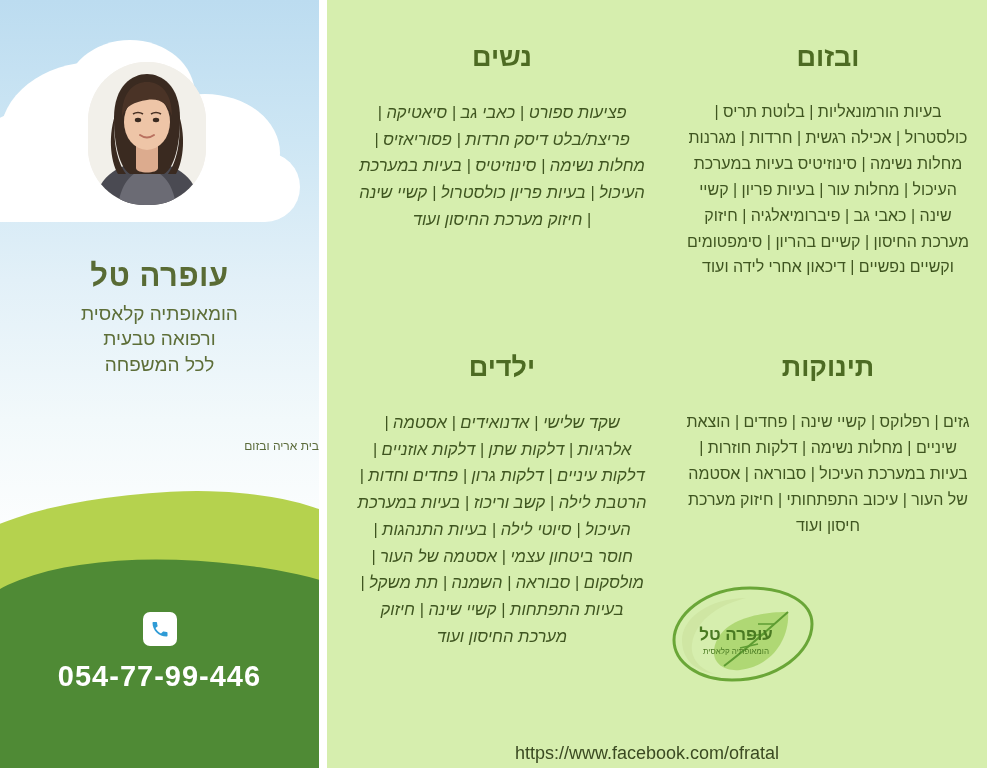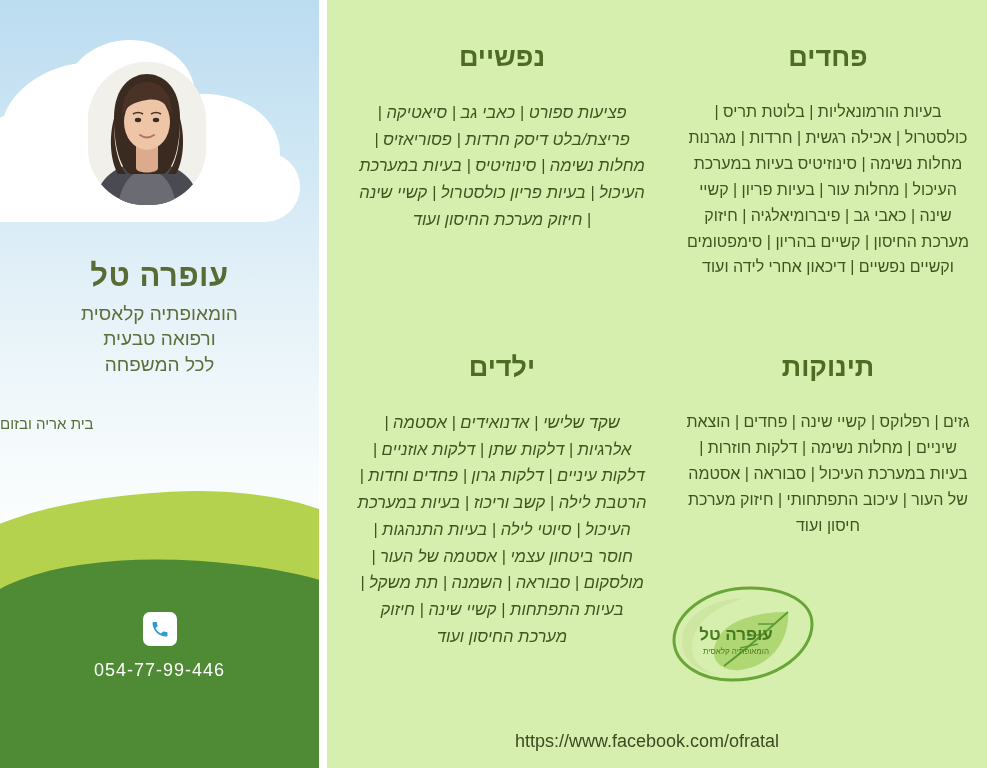--- a/index.html
+++ b/index.html
@@ -75,24 +75,24 @@
     letter-spacing: 0.5px;
     margin-bottom: 7px;
   }
   #name-sub {
     font-size: 19px;
     line-height: 1.33;
     color: #5d6e38;
   }
   #name-location {
     position: absolute;
-    left: 0; top: 415px;
+    left: 0; top: 439px;
     width: 319px;
-    text-align: left;
-    font-size: 15px;
+    text-align: right;
+    font-size: 12px;
     color: #5b6b3b;
   }
 
   
   #hill-light {
     position: absolute;
     left: -40px; top: 492px;
     width: 420px; height: 330px;
     background: #b5d24e;
     border-radius: 60% 55% 0 0 / 70px 90px 0 0;
@@ -116,22 +116,22 @@
     width: 34px; height: 34px;
     margin: 0 auto 14px auto;
     background: #ffffff;
     border-radius: 7px;
     display: flex; align-items: center; justify-content: center;
     color: #2f9bd6;
     font-size: 20px;
     line-height: 1;
   }
   #phone-number {
-    font-size: 18px;
-    font-weight: normal;
+    font-size: 29px;
+    font-weight: bold;
     color: #ffffff;
     letter-spacing: 1px;
     direction: ltr;
   }
 
   
   #right-panel {
     position: absolute;
     left: 327px; top: 0;
     width: 660px; height: 768px;
@@ -169,21 +169,21 @@
 
   #logo {
     position: absolute;
     right: 150px; top: 582px;
     width: 175px; height: 105px;
   }
   #logo svg { display: block; }
 
   #facebook-url {
     position: absolute;
-    left: 0; bottom: 16px;
+    left: 0; bottom: 4px;
     width: 660px;
     text-align: center;
     font-size: 18px;
     color: #3b4a22;
     direction: ltr;
     padding-right: 20px;
   }
 </style>
 </head>
 <body>
@@ -248,26 +248,26 @@
         </svg>
       </div>
       <div id="phone-number">054-77-99-446</div>
     </div>
   </div>
 
   <div id="right-panel">
     <div id="right-inner">
 
       <div class="col col-right row-top">
-        <div class="sec-title">פחדים</div>
+        <div class="sec-title">ובזום</div>
         <div class="sec-body">בעיות הורמונאליות | בלוטת תריס | כולסטרול | אכילה רגשית | חרדות | מגרנות מחלות נשימה | סינוזיטיס בעיות במערכת העיכול | מחלות עור | בעיות פריון | קשיי שינה | כאבי גב | פיברומיאלגיה | חיזוק מערכת החיסון | קשיים בהריון | סימפטומים וקשיים נפשיים | דיכאון אחרי לידה ועוד</div>
       </div>
 
       <div class="col col-left row-top">
-        <div class="sec-title">נפשיים</div>
+        <div class="sec-title">נשים</div>
         <div class="sec-body">פציעות ספורט | כאבי גב | סיאטיקה | פריצת/בלט דיסק חרדות | פסוריאזיס | מחלות נשימה | סינוזיטיס | בעיות במערכת העיכול | בעיות פריון כולסטרול | קשיי שינה | חיזוק מערכת החיסון ועוד</div>
       </div>
 
       <div class="col col-left row-bot">
         <div class="sec-title">ילדים</div>
         <div class="sec-body">שקד שלישי | אדנואידים | אסטמה | אלרגיות | דלקות שתן | דלקות אוזניים | דלקות עיניים | דלקות גרון | פחדים וחדות | הרטבת לילה | קשב וריכוז | בעיות במערכת העיכול | סיוטי לילה | בעיות התנהגות |חוסר ביטחון עצמי | אסטמה של העור | מולסקום | סבוראה | השמנה | תת משקל | בעיות התפתחות | קשיי שינה | חיזוק מערכת החיסון ועוד</div>
       </div>
 
       <div class="col col-right row-bot">
         <div class="sec-title">תינוקות</div>

